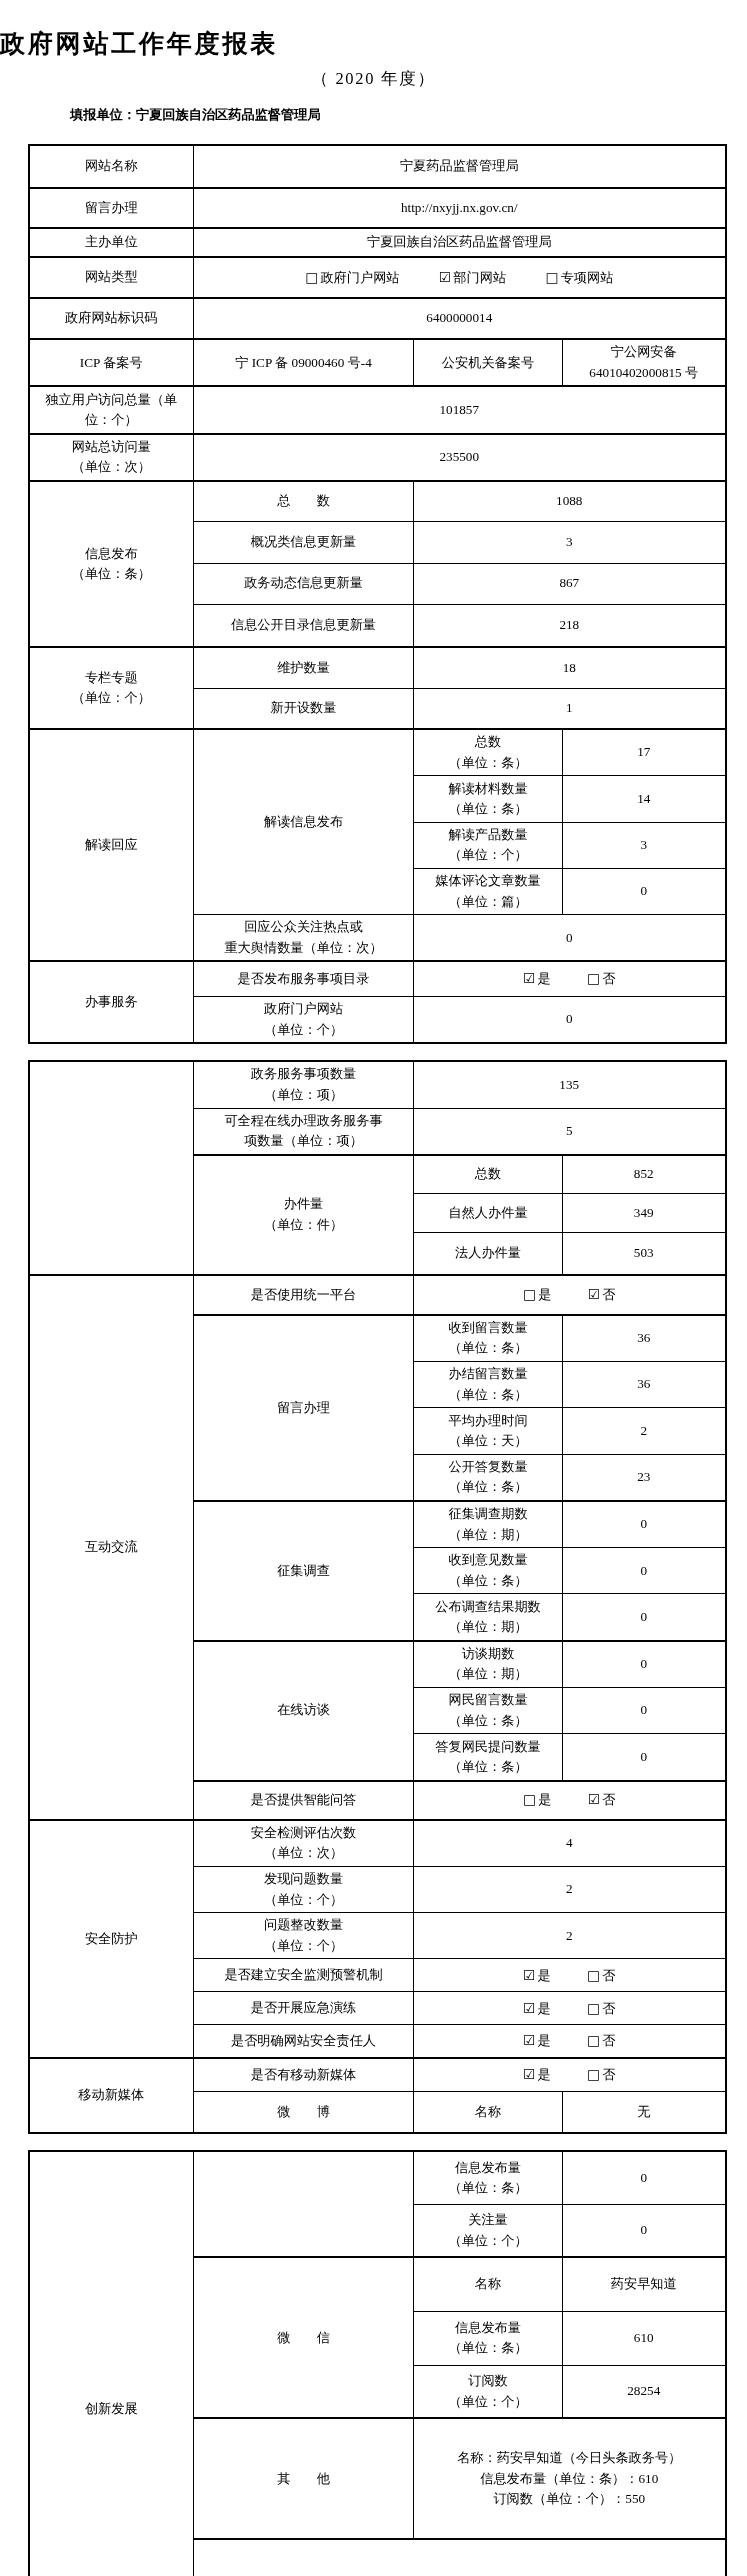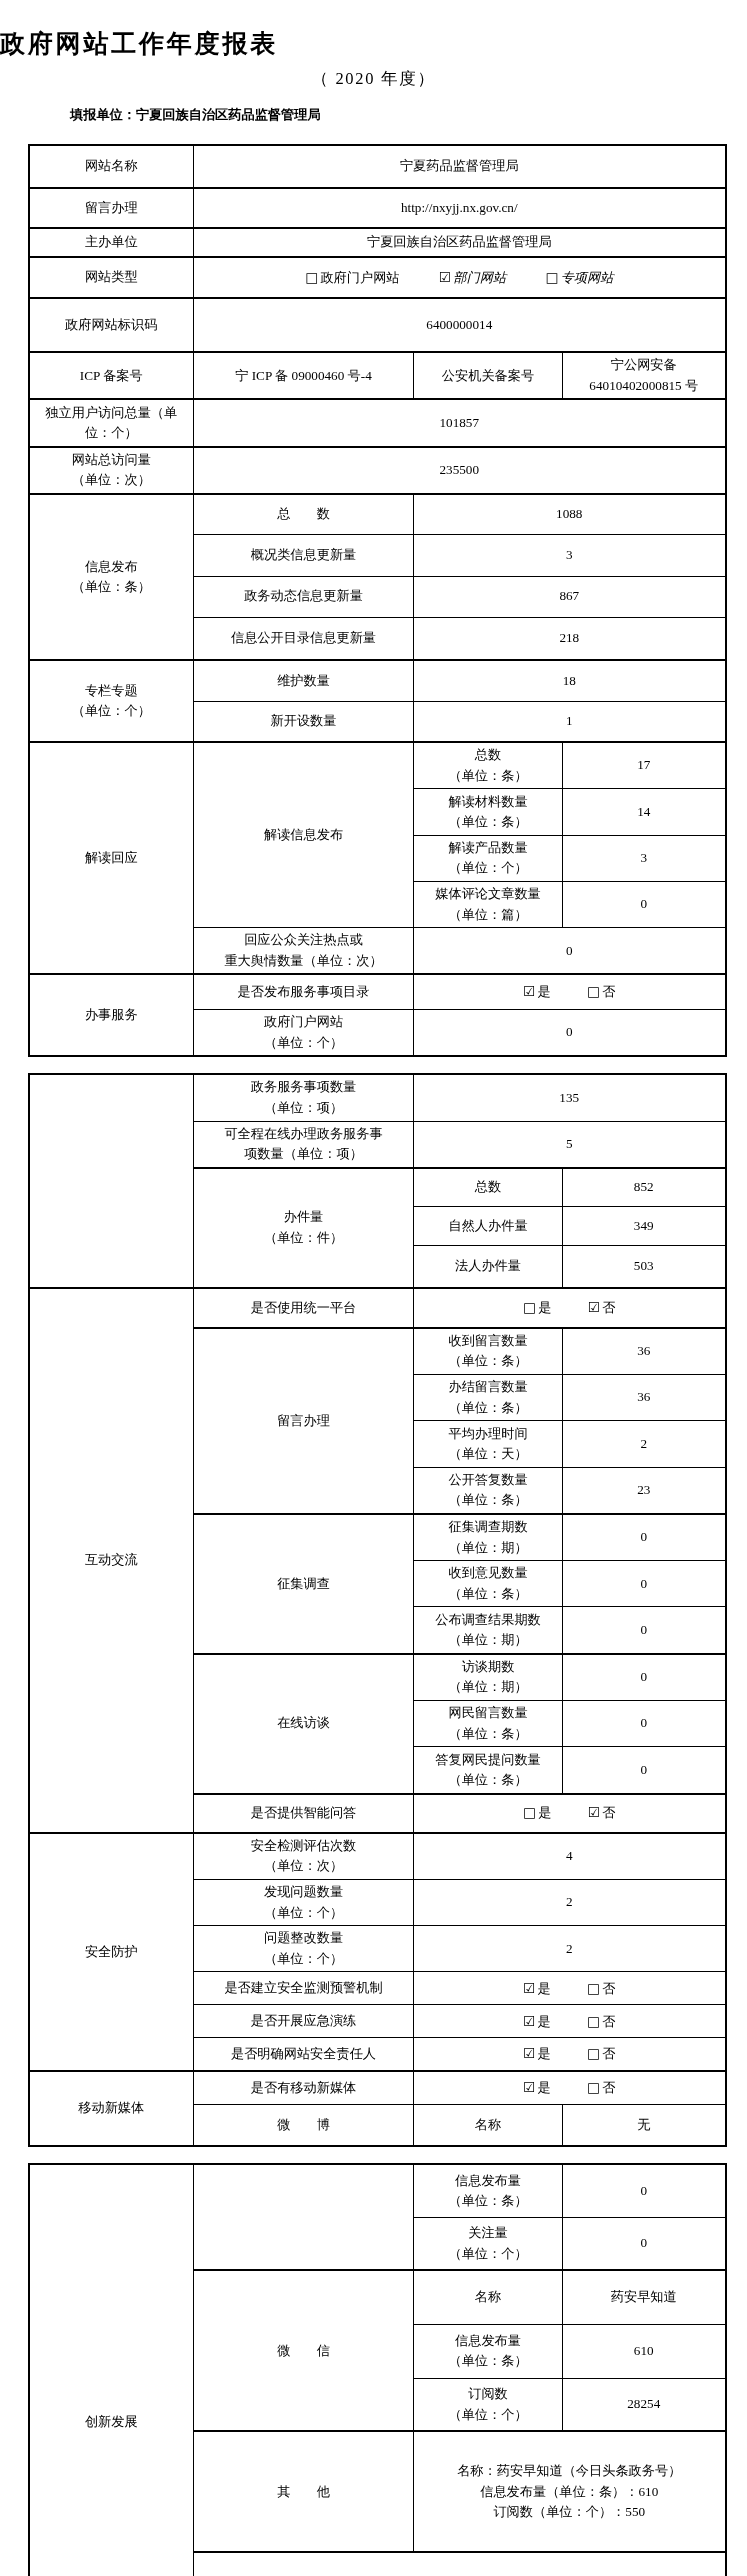--- a/index.html
+++ b/index.html
@@ -29,21 +29,21 @@
     font-size:13.2px;line-height:1.55;padding:2.2px 3.3px;overflow:hidden;
   }
   .rpt td.t4{border-top-width:2.2px;}
   .ml{white-space:pre-line;}
   .num{font-size:14.3px;}
   .mark{
     font-family:"DejaVu Sans","Liberation Sans",sans-serif;
     font-size:13.8px;margin-right:2.2px;
   }
   .yn .opt + .opt{margin-left:33px;}
-  .trio .opt + .opt{margin-left:36px;font-style:italic;}
+  .trio .opt + .opt{margin-left:36px;}
   .other-cell{text-align:left;padding-left:7.7px;line-height:36px;}
   .innov-label-cell{vertical-align:bottom;padding-bottom:48px;}
   .innov-content{vertical-align:top;text-align:left;padding-left:11px;padding-top:24px;}
   .gap29{height:16px;}
   .gap30{height:16.5px;}
 </style>
 </head>
 <body>
 
 <div class="page">
@@ -73,21 +73,21 @@
       <td class="t4" colspan="3">宁夏回族自治区药品监督管理局</td>
     </tr>
     <tr style="height:41px">
       <td class="t4">网站类型</td>
       <td class="t4 trio" colspan="3">
         <span class="opt"><span class="mark">□</span><span>政府门户网站</span></span>
         <span class="opt"><span class="mark">☑</span><span>部门网站</span></span>
         <span class="opt"><span class="mark">□</span><span>专项网站</span></span>
       </td>
     </tr>
-    <tr style="height:54px">
+    <tr style="height:41px">
       <td class="t4">政府网站标识码</td>
       <td class="t4 num" colspan="3">6400000014</td>
     </tr>
     <tr style="height:41px">
       <td class="t4">ICP 备案号</td>
       <td class="t4">宁 ICP 备 09000460 号-4</td>
       <td class="t4">公安机关备案号</td>
       <td class="t4 ml">宁公网安备
 64010402000815 号</td>
     </tr>

